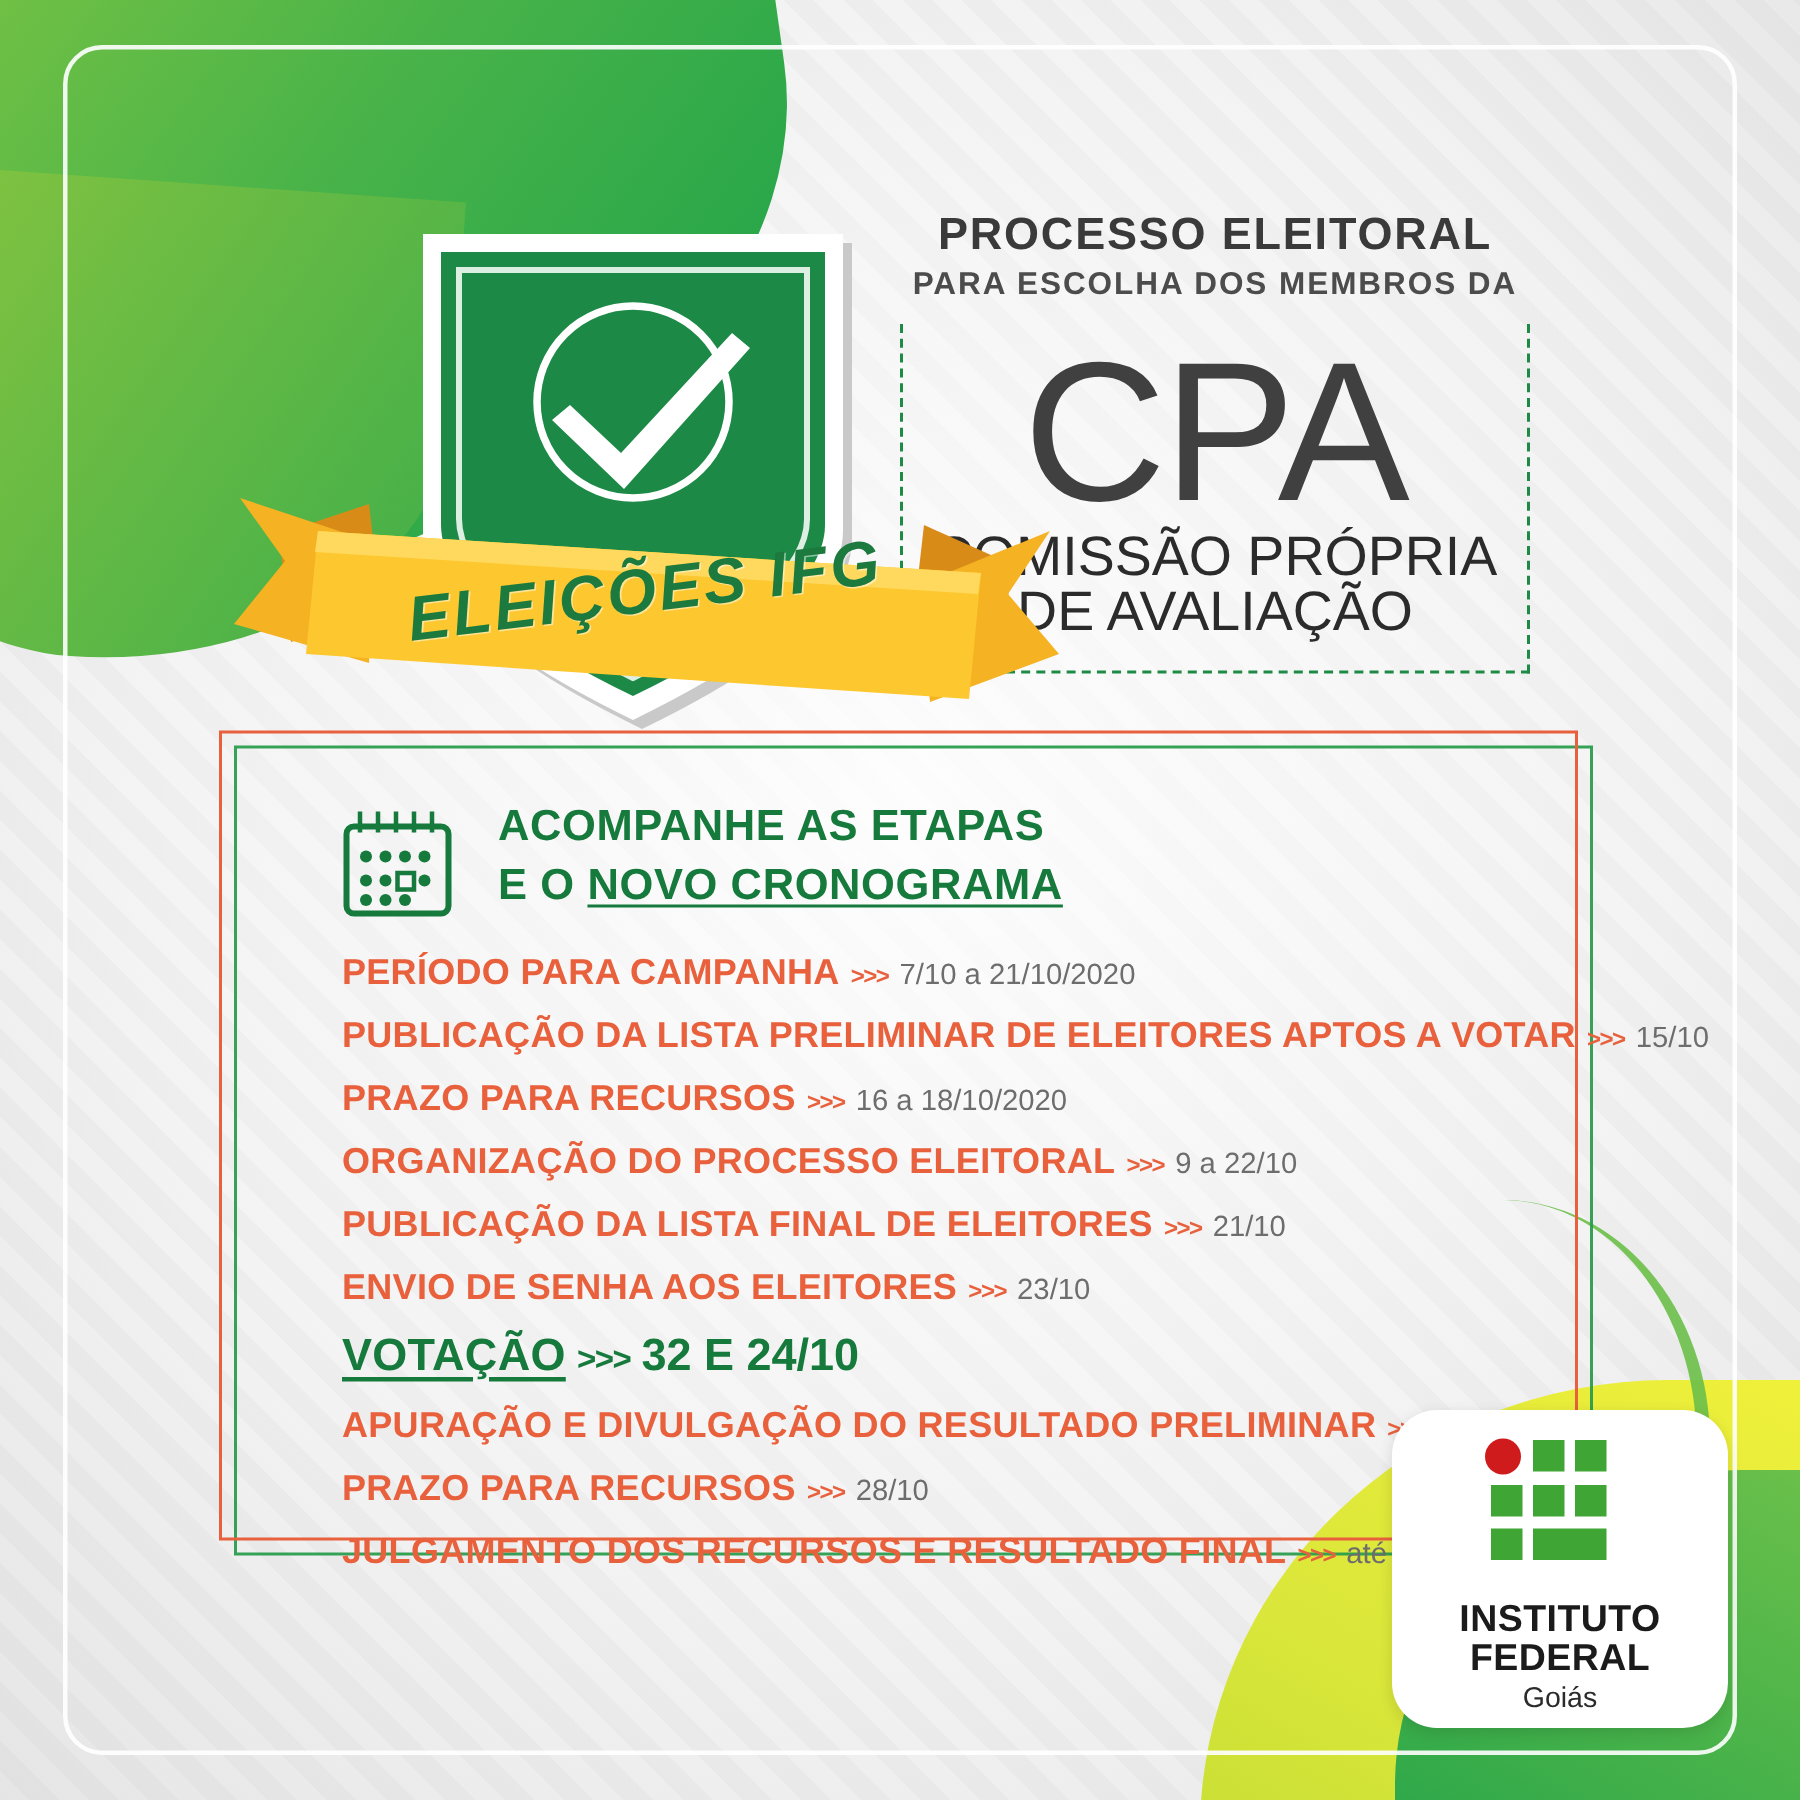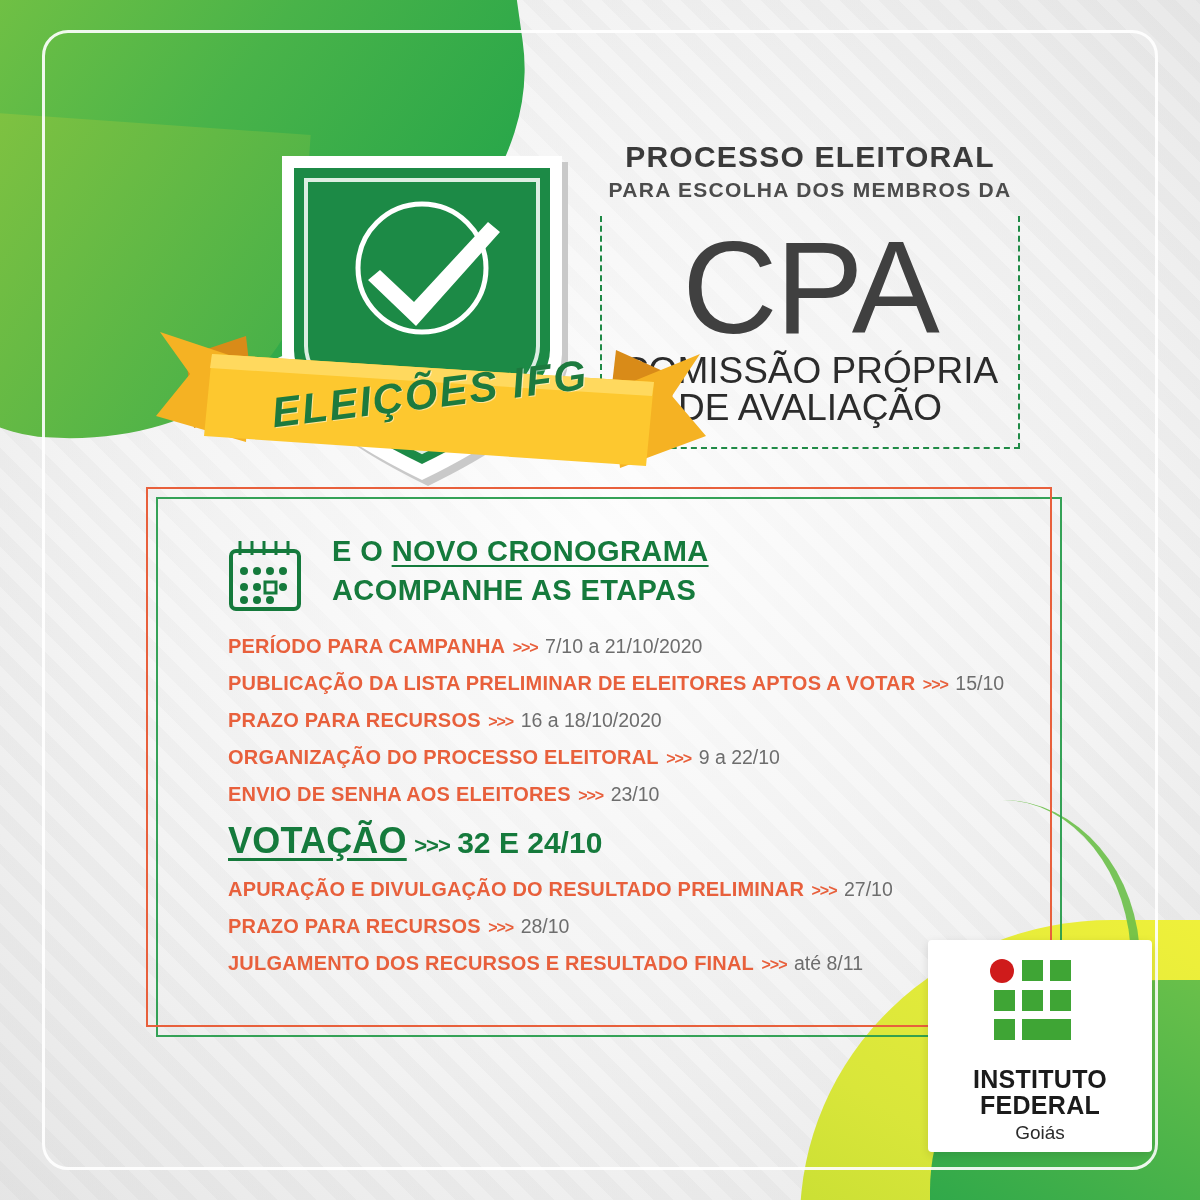--- a/index.html
+++ b/index.html
@@ -135,39 +135,39 @@
     font-size: 29px; font-weight: 800; color: #157a3c; line-height: 1.35;
     letter-spacing: .4px;
   }
   .panel-title u { text-decoration: underline; text-underline-offset: 4px; }
 
   .steps { position: absolute; left: 82px; top: 148px; width: 800px; }
   .step {
     margin-bottom: 14px; white-space: nowrap;
   }
   .step .lbl {
-    font-size: 20px; font-weight: 800; color: #e8603c; letter-spacing: .2px;
+    font-size: 24px; font-weight: 800; color: #e8603c; letter-spacing: .2px;
   }
   .step .arr { font-size: 16px; font-weight: 800; color: #e8603c; letter-spacing: -1px; margin: 0 3px; }
   .step .val { font-size: 19.5px; font-weight: 400; color: #6d6d6d; }
   .step.vote { margin: 10px 0 16px; }
-  .step.vote .lbl { font-size: 36px; color: #157a3c; text-decoration: underline; text-underline-offset: 5px; }
+  .step.vote .lbl { font-size: 30px; color: #157a3c; text-decoration: underline; text-underline-offset: 5px; }
   .step.vote .arr { font-size: 22px; color: #157a3c; }
   .step.vote .val { font-size: 30px; font-weight: 800; color: #157a3c; }
 
   .footer-link {
     position: absolute; left: 158px; top: 1072px;
     font-size: 27px; font-weight: 700; color: #4a4a4a; letter-spacing: .2px;
   }
   .footer-link .green { color: #157a3c; }
 
   
   .ifg {
     position: absolute; right: 48px; bottom: 48px;
-    width: 224px; height: 212px; background: #fff; border-radius: 4px;
+    width: 224px; height: 212px; background: #fff; border-radius: 30px;
     box-shadow: 0 3px 10px rgba(0,0,0,.12);
     display: flex; flex-direction: column; align-items: center; justify-content: flex-start;
     padding-top: 18px;
   }
   .ifg-mark { width: 104px; height: 96px; position: relative; }
   .ifg-name {
     margin-top: 12px; text-align: center; line-height: 1.04;
     font-weight: 800; font-size: 25px; color: #1b1b1b; letter-spacing: .3px;
   }
   .ifg-state { margin-top: 4px; font-size: 19px; color: #2b2b2b; font-weight: 400; }
@@ -241,24 +241,24 @@
             <circle cx="57" cy="52" r="4"></circle>
           <circle cx="18" cy="65" r="4"></circle>
             <circle cx="31" cy="65" r="4"></circle>
             <circle cx="44" cy="65" r="4"></circle>
         </g>
         <rect x="39" y="47" width="11" height="11" fill="none" stroke="#157a3c" stroke-width="3"></rect>
       </svg>
     </div>
 
     <div class="panel-title">
+      <div>ACOMPANHE AS ETAPAS</div>
       <div>
         <span>E O </span><u>NOVO CRONOGRAMA</u>
       </div>
-      <div>ACOMPANHE AS ETAPAS</div>
     </div>
 
     <div class="steps">
       <div class="step">
         <span class="lbl">PERÍODO PARA CAMPANHA</span>
         <span class="arr">&gt;&gt;&gt;</span>
         <span class="val">7/10 a 21/10/2020</span>
       </div>
       <div class="step">
         <span class="lbl">PUBLICAÇÃO DA LISTA PRELIMINAR DE ELEITORES APTOS A VOTAR</span>
@@ -267,20 +267,25 @@
       </div>
       <div class="step">
         <span class="lbl">PRAZO PARA RECURSOS</span>
         <span class="arr">&gt;&gt;&gt;</span>
         <span class="val">16 a 18/10/2020</span>
       </div>
       <div class="step">
         <span class="lbl">ORGANIZAÇÃO DO PROCESSO ELEITORAL</span>
         <span class="arr">&gt;&gt;&gt;</span>
         <span class="val">9 a 22/10</span>
+      </div>
+      <div class="step">
+        <span class="lbl">PUBLICAÇÃO DA LISTA FINAL DE ELEITORES</span>
+        <span class="arr">&gt;&gt;&gt;</span>
+        <span class="val">21/10</span>
       </div>
       <div class="step">
         <span class="lbl">ENVIO DE SENHA AOS ELEITORES</span>
         <span class="arr">&gt;&gt;&gt;</span>
         <span class="val">23/10</span>
       </div>
       <div class="step vote">
         <span class="lbl">VOTAÇÃO</span>
         <span class="arr">&gt;&gt;&gt;</span>
         <span class="val">32 E 24/10</span>

